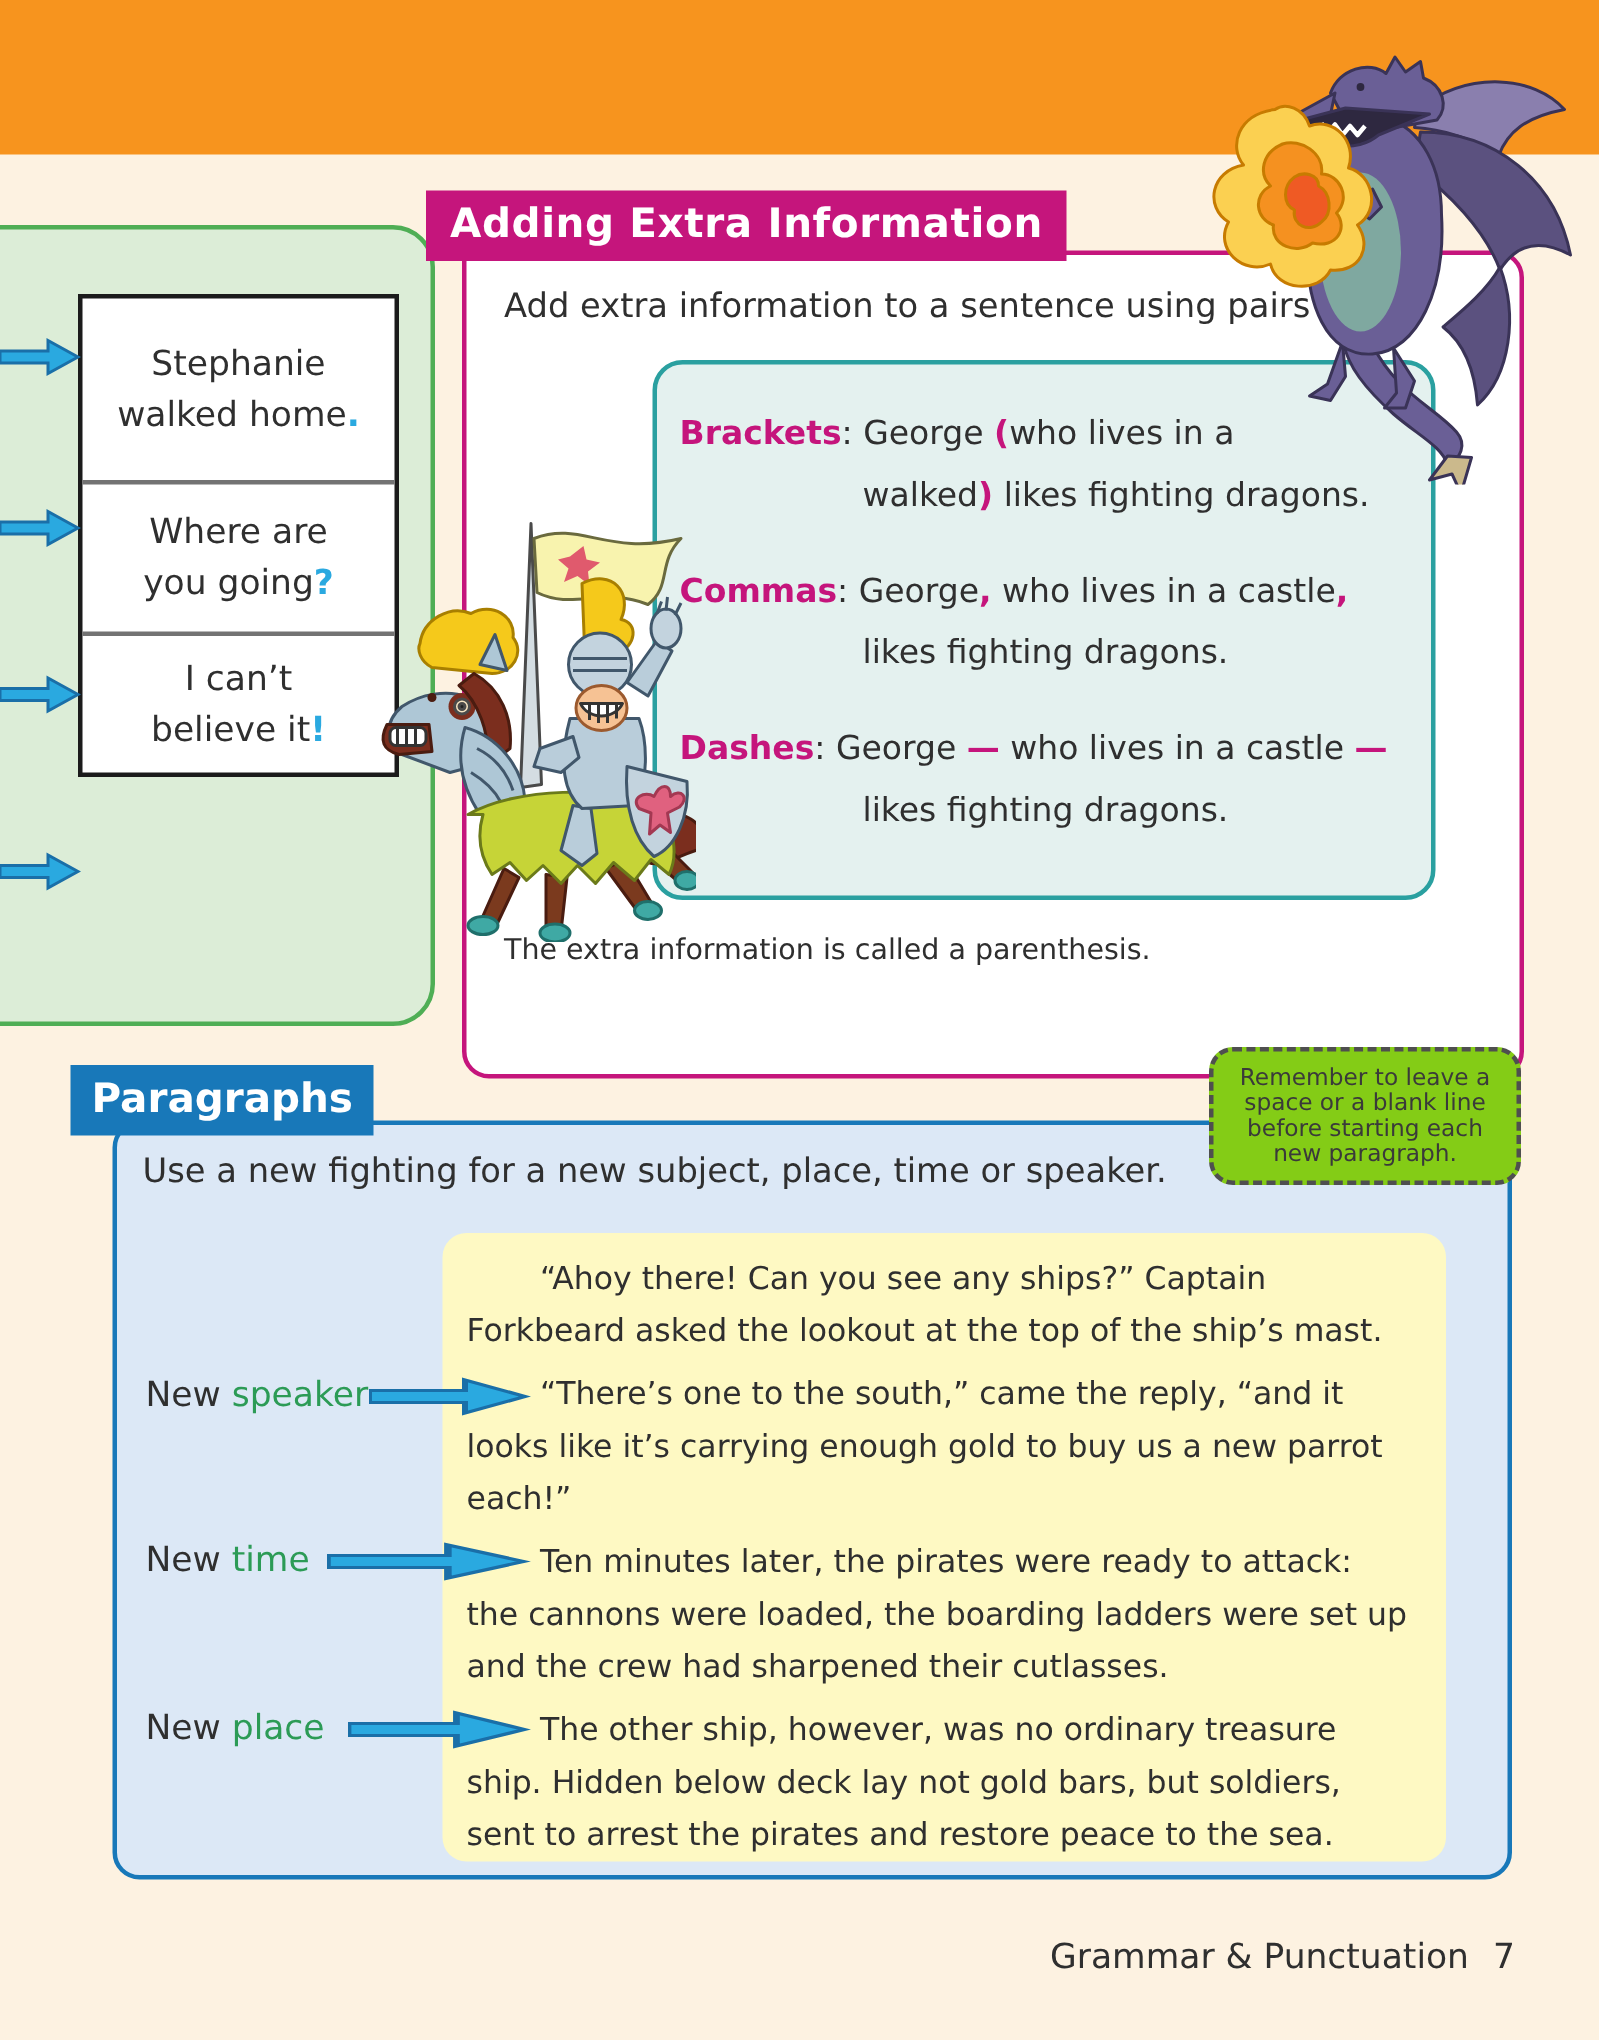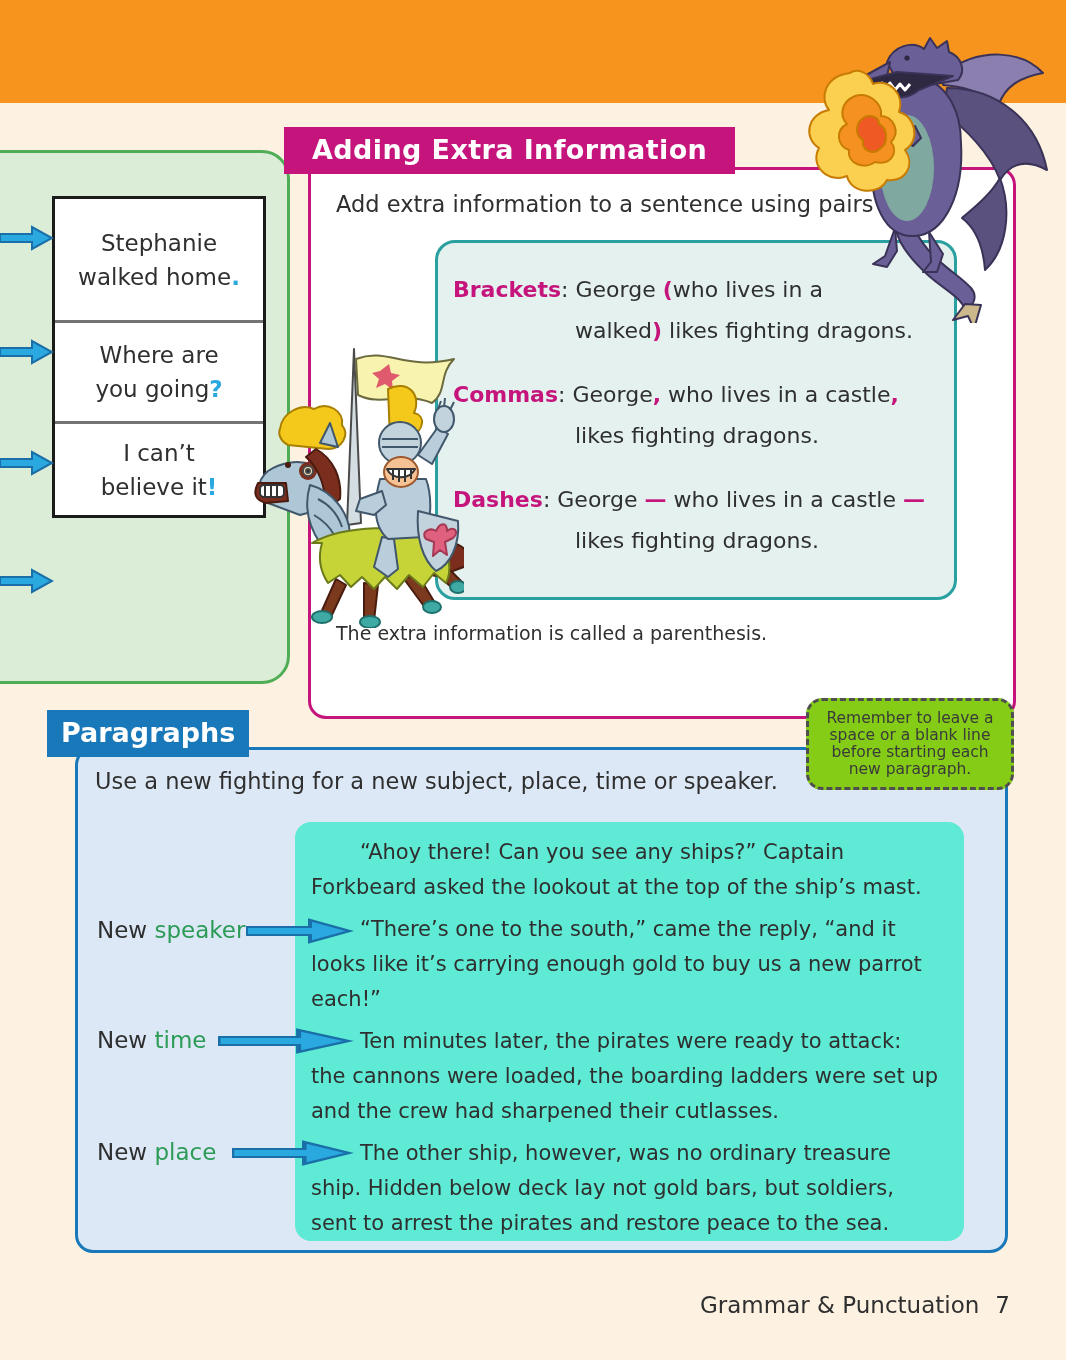--- a/index.html
+++ b/index.html
@@ -14,40 +14,40 @@
   .sentence-table{left:52px;top:196px;width:208px;border:3px solid #1b1b1b;background:#fff;}
   .cell{display:flex;flex-direction:column;justify-content:center;align-items:center;
         font-size:23px;line-height:34px;text-align:center;}
   .cell:not(:last-child){border-bottom:3px solid #737373;}
   .c1{height:121px}.c2{height:98px}.c3{height:104px}.c4{height:91px}
   .bluep{color:#2aa9e0;font-weight:bold;}
   .arrow{height:28px;}
   .arrow svg{display:block;width:100%;height:100%;}
   
   .sec-title{background:#c5157c;color:#fff;font-weight:bold;font-size:27px;
-             padding:7px 28px 9px;letter-spacing:.4px;z-index:3;white-space:nowrap;}
+             padding:7px 16px 9px;letter-spacing:.4px;z-index:3;white-space:nowrap;}
   .adding-panel{left:308px;top:167px;width:702px;height:546px;background:#fff;
                 border:3px solid #c5157c;border-radius:0 18px 18px 18px;z-index:1;}
   .intro{font-size:22.5px;white-space:nowrap;z-index:2;}
   .teal-box{left:435px;top:240px;width:522px;height:360px;background:#e4f1ef;
             border:3px solid #2aa0a0;border-radius:20px;box-sizing:border-box;
             padding:26px 10px 4px 15px;font-size:22px;line-height:41px;z-index:1;}
   .ex{margin-bottom:23px;}
   .ex .l2{margin-left:122px;}
   .kw{color:#c5157c;font-weight:bold;}
   .pk{color:#c5157c;font-weight:bold;}
   
   .blue-title{background:#1878b9;color:#fff;font-weight:bold;font-size:27px;
               padding:7px 14px 9px;z-index:3;white-space:nowrap;}
   .para-panel{left:75px;top:747px;width:933px;height:506px;background:#dce8f6;
               border:3px solid #1878b9;border-radius:18px;z-index:1;box-sizing:border-box;}
   .reminder{left:806px;top:698px;width:186px;background:#84cc16;border:3px dashed #4f4f4f;
             border-radius:16px;padding:9px 8px;font-size:15.5px;line-height:17px;
             text-align:center;z-index:4;color:#3a3a3a;}
-  .story-box{left:295px;top:822px;width:669px;height:419px;background:#5eead4;border-radius:16px;
+  .story-box{left:295px;top:822px;width:669px;height:419px;background:#fef9c3;border-radius:16px;
              z-index:2;box-sizing:border-box;padding:13px 24px 0 16px;}
   .story-box p{margin:0 0 7px;font-size:21px;line-height:35px;text-indent:49px;}
   .plabel{font-size:23px;z-index:3;white-space:nowrap;}
   .plabel .w{color:#2c9b56;}
   .footer{left:700px;top:1292px;width:310px;display:flex;justify-content:space-between;
           font-size:23px;z-index:2;}
 </style>
 </head>
 <body>
 

